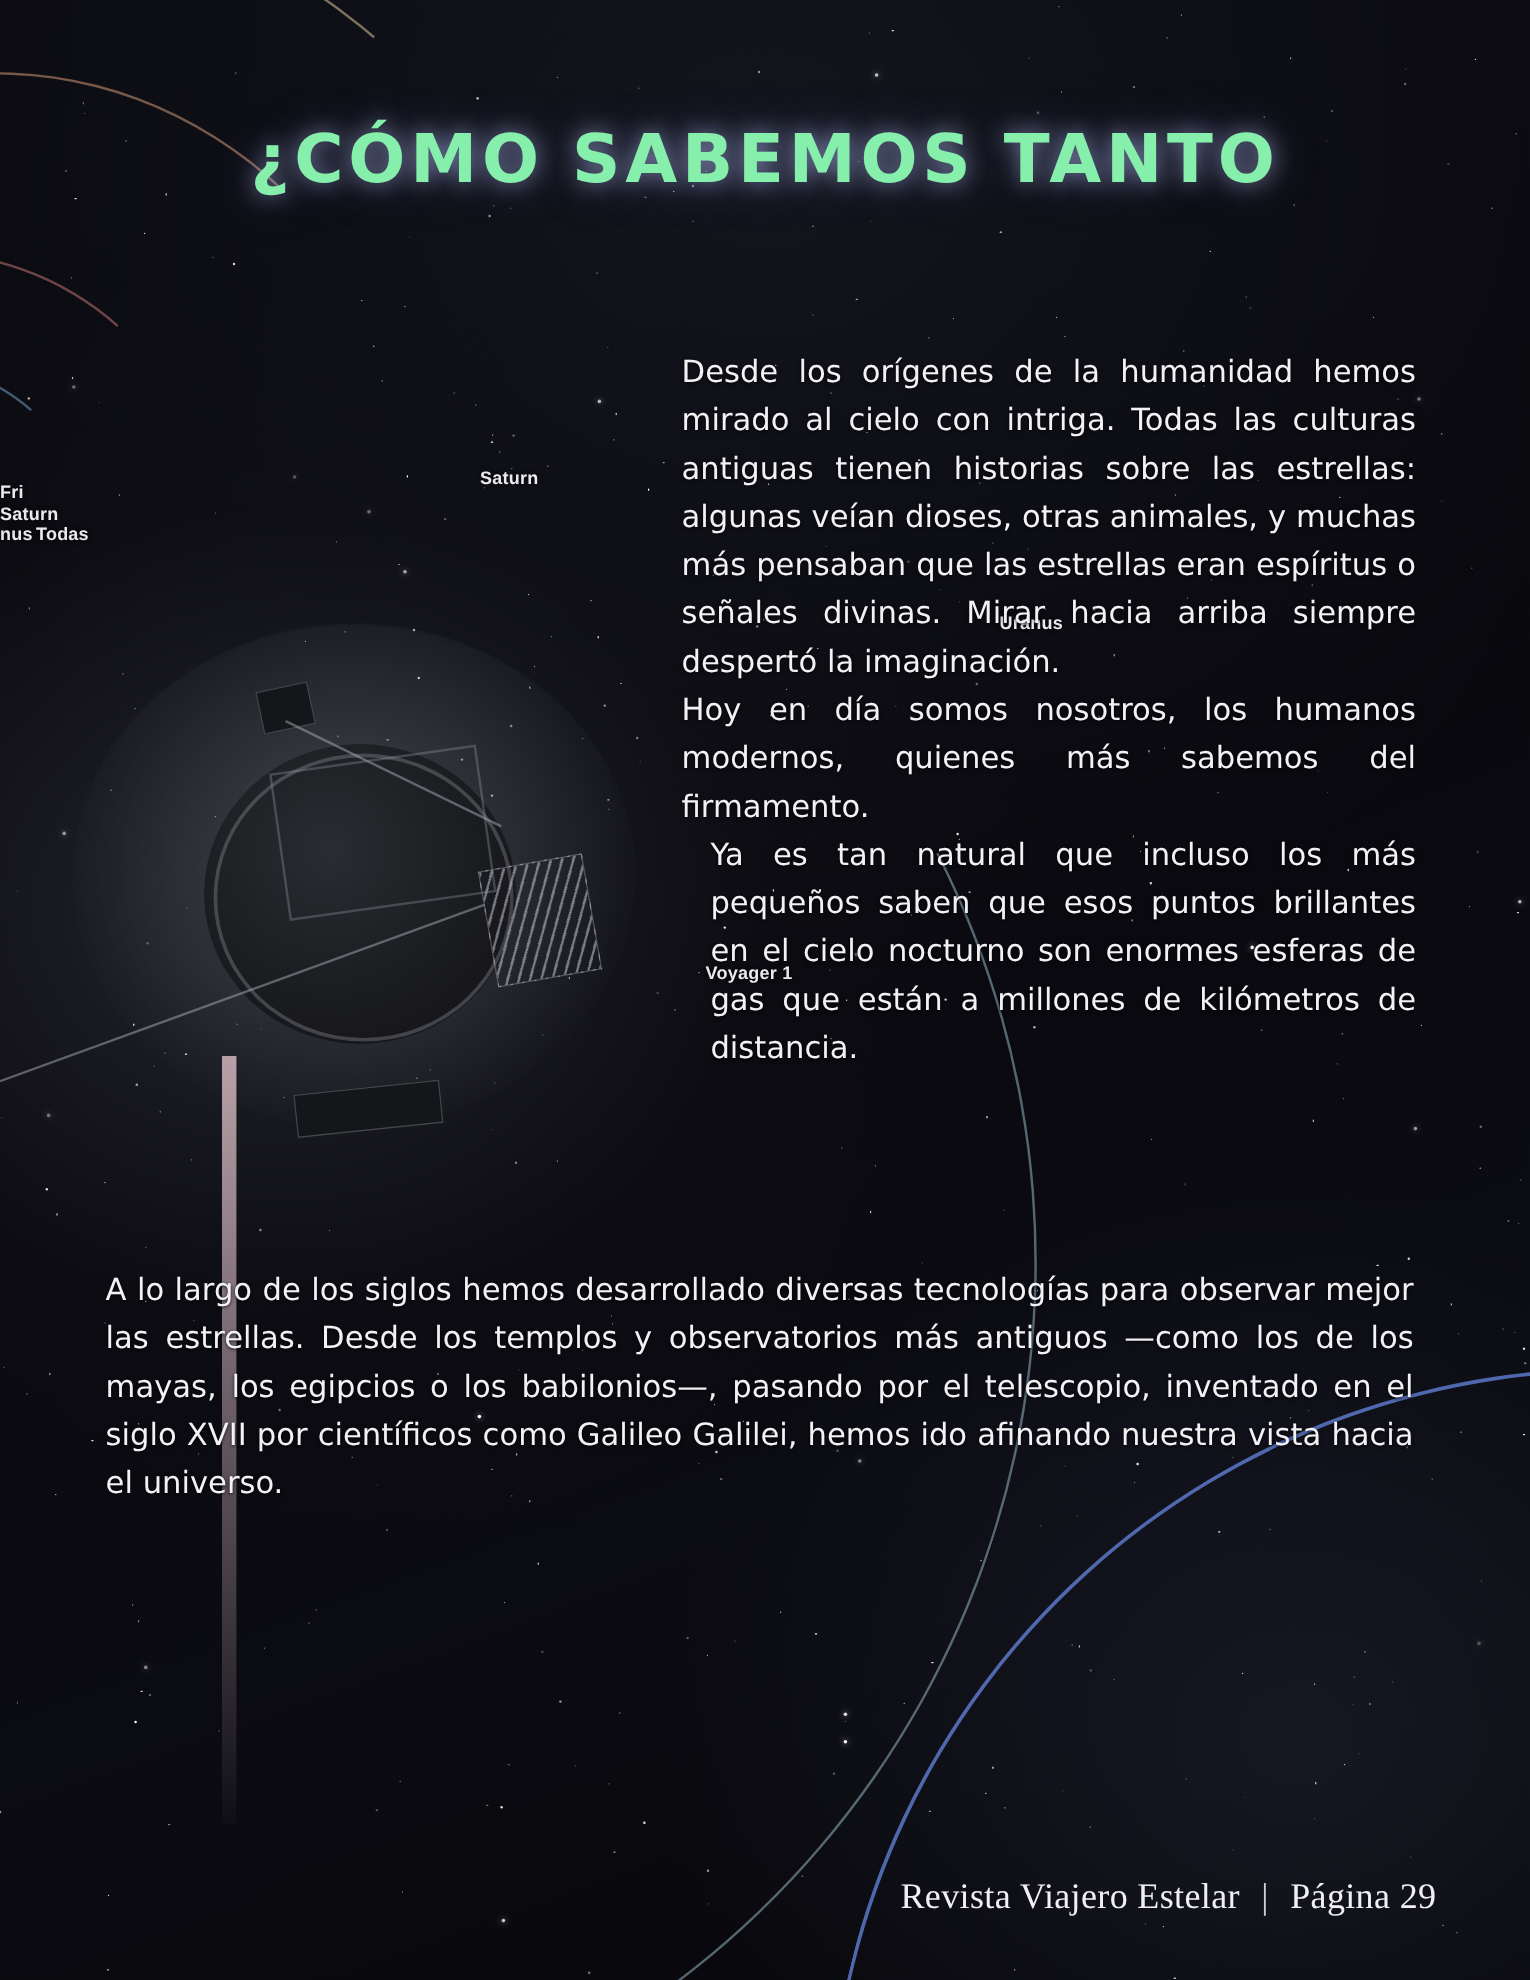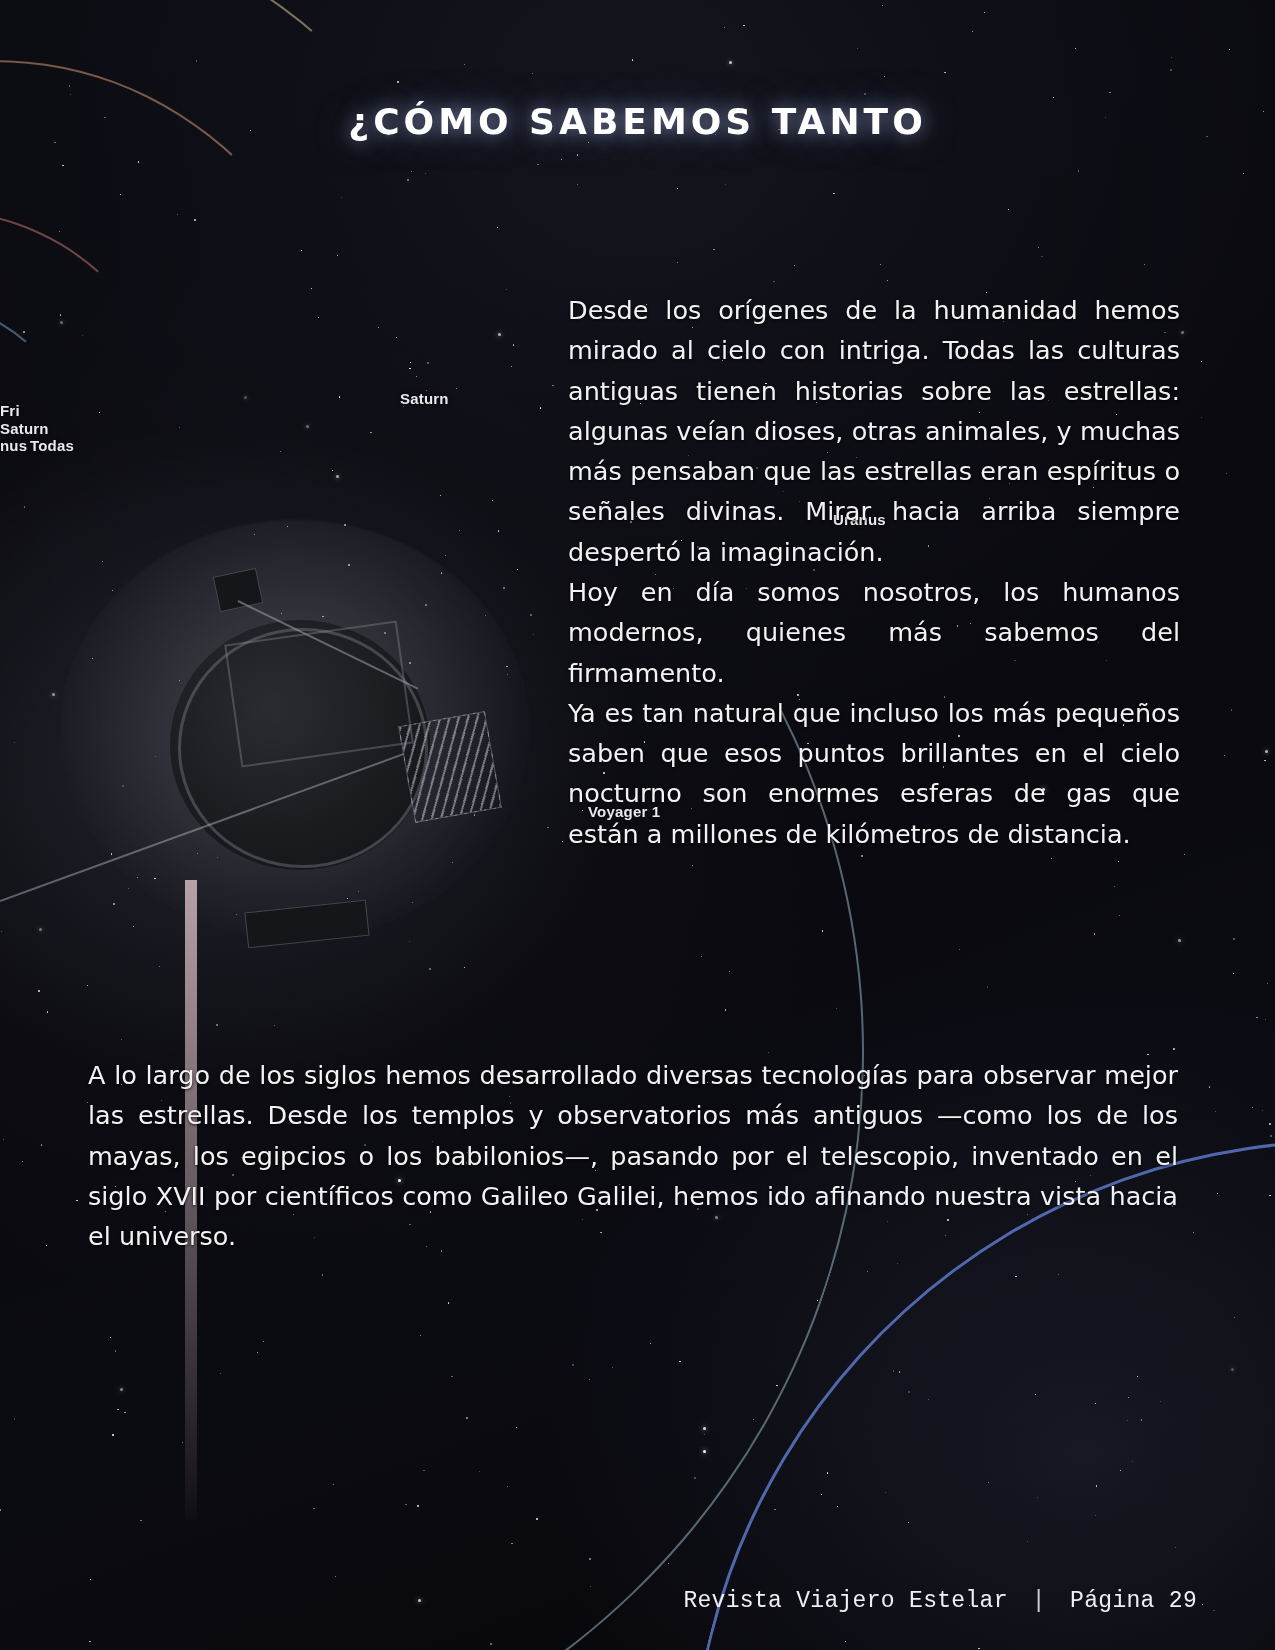--- a/index.html
+++ b/index.html
@@ -100,30 +100,30 @@
     color: #e9e9ee;
     font-size: 15px;
     letter-spacing: 0.2px;
     text-shadow: 0 0 4px rgba(0,0,0,0.9);
     white-space: nowrap;
   }
 
   
   .title {
     position: absolute;
-    top: 74px;
+    top: 58px;
     left: 0;
     width: 100%;
     text-align: center;
     font-family: "DejaVu Sans", sans-serif;
     font-weight: bold;
-    font-size: 36px;
+    font-size: 56px;
     line-height: 1.34;
     letter-spacing: 4px;
-    color: #ffffff;
+    color: #86efac;
     text-shadow: 0 0 18px rgba(190,200,255,0.55), 0 0 40px rgba(140,160,230,0.35);
   }
   .title .line { display: block; }
   .title .line2 { letter-spacing: 8px; }
 
   
   .col-right {
     position: absolute;
     left: 568px;
     top: 290px;
@@ -138,29 +138,29 @@
   p.body {
     margin: 0;
     font-family: "DejaVu Sans", sans-serif;
     font-size: 25.5px;
     line-height: 1.58;
     text-align: justify;
     color: #f2f2f5;
     text-shadow: 0 1px 3px rgba(0,0,0,0.85);
   }
   p.body + p.body { margin-top: 0; }
-  p.gap { margin-top: 26px; }
+  p.gap { margin-top: 26px; margin-left: 24px; }
 
   
   .footer {
     position: absolute;
     right: 78px;
-    bottom: 36px;
-    font-family: Liberation Mono, monospace;
-    font-size: 23px;
+    bottom: 52px;
+    font-family: Liberation Serif, serif;
+    font-size: 30px;
     color: #f0f0f4;
     letter-spacing: 0.3px;
   }
   .footer .sep { margin: 0 10px; opacity: 0.85; }
 </style>
 </head>
 <body>
 
 <div class="page">
 

